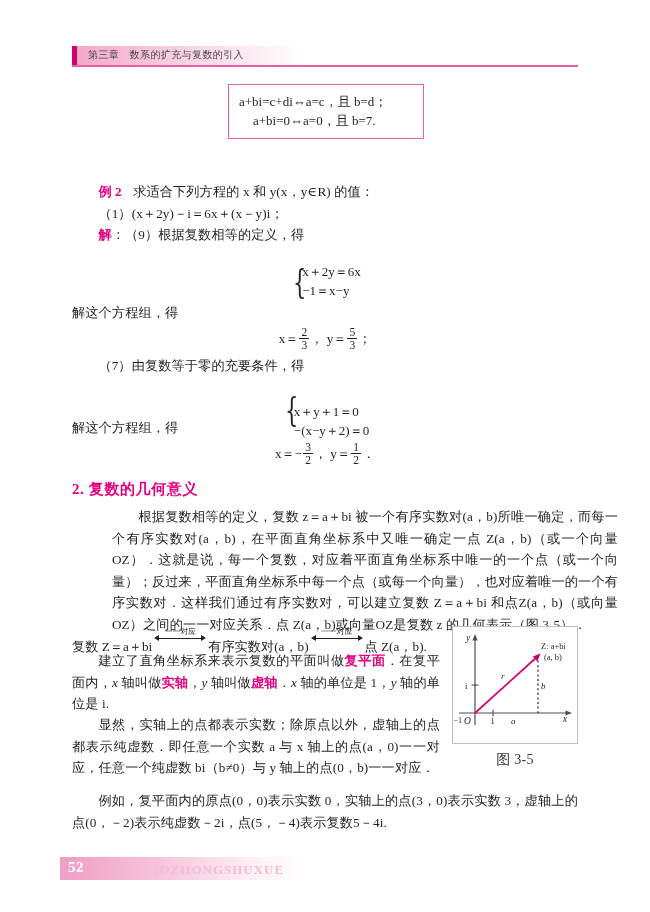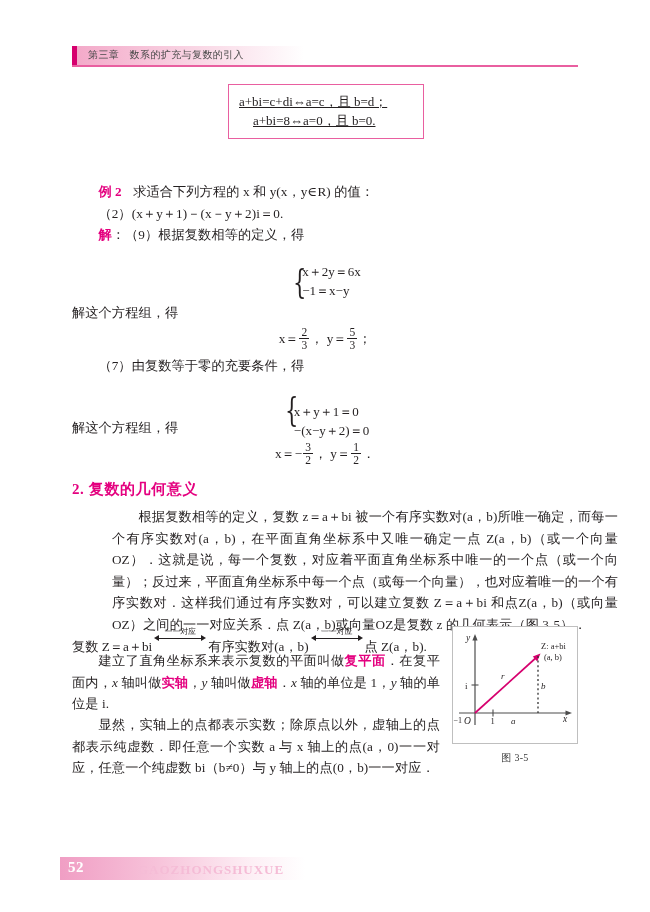--- a/index.html
+++ b/index.html
@@ -95,21 +95,20 @@
     width: 196px;
     border: 1.4px solid #e95fa0;
     background: #ffffff;
     padding: 7px 10px 8px 10px;
     box-sizing: border-box;
   }
   .formula-box .fline {
     font-size: 13px;
     line-height: 19px;
     white-space: nowrap;
-    text-decoration: underline;
   }
   .fline.l2 { padding-left: 14px; }
 
   
   .display {
     position: absolute;
     width: 506px;
     left: 72px;
     text-align: center;
     font-size: 13.2px;
@@ -221,21 +220,21 @@
     width: 126px;
     height: 118px;
     border: 1px solid #bfbfbf;
     background: #ffffff;
     box-sizing: border-box;
     position: relative;
     overflow: hidden;
   }
   .fig-caption {
     text-align: center;
-    font-size: 10px;
+    font-size: 14px;
     color: #3a3a3a;
     margin-top: 7px;
     letter-spacing: 0.3px;
   }
 
   
   .footer {
     position: absolute;
     left: 60px;
     top: 857px;
@@ -277,30 +276,30 @@
 
   <div class="chapter-header">
     <div class="header-bar"></div>
     <div class="header-tab"></div>
     <div class="header-text">第三章　数系的扩充与复数的引入</div>
     <div class="header-rule"></div>
   </div>
 
   <div class="formula-box">
     <div class="fline">a+bi=c+di⇔a=c，且 b=d；</div>
-    <div class="fline l2">a+bi=8⇔a=0，且 b=0.</div>
+    <div class="fline l2">a+bi=0⇔a=0，且 b=7.</div>
   </div>
 
 
   <div class="body-col" style="top:181px;">
     <p class="para indent2">
       <span class="pink bold">例 2</span>
       <span style="padding-left:8px;">求适合下列方程的 x 和 y(x，y∈R) 的值：</span>
     </p>
-    <p class="para" style="text-indent:2em;">（2）(x＋y＋1)－(x－y＋2)i＝0.</p>
+    <p class="para" style="text-indent:2em;">（1）(x＋2y)－i＝6x＋(x－y)i；</p>
     <p class="para" style="text-indent:2em;">
       <span class="pink bold">解</span><span>：（9）根据复数相等的定义，得</span>
     </p>
   </div>
 
   <div class="display" style="top:262px;">
     <span class="sys">
       <span class="brace">{</span>
       <span style="display:block;">x＋2y＝6x</span>
       <span style="display:block;">−1＝x−y</span>
@@ -381,20 +380,23 @@
         <text x="12" y="62" font-family="Liberation Serif, serif" font-size="9" fill="#231f20">i</text>
         <text x="88" y="62" font-family="Liberation Serif, serif" font-size="9" font-style="italic" fill="#231f20">b</text>
         <text x="48" y="52" font-family="Liberation Serif, serif" font-size="9" font-style="italic" fill="#231f20">r</text>
         <text x="88" y="22" font-family="Liberation Serif, serif" font-size="8.5" fill="#231f20">Z: a+bi</text>
         <text x="91" y="33" font-family="Liberation Serif, serif" font-size="8.5" fill="#231f20">(a, b)</text>
       </svg>
     </div>
     <div class="fig-caption">图 3-5</div>
   </div>
 
+  <div class="body-col" style="top:790px;">
+    <p class="para indent2">例如，复平面内的原点(0，0)表示实数 0，实轴上的点(3，0)表示实数 3，虚轴上的点(0，－2)表示纯虚数－2i，点(5，－4)表示复数5－4i.</p>
+  </div>
 
   <div class="footer">
     <div class="footer-bar"></div>
     <div class="footer-num">52</div>
     <div class="footer-wm">GAOZHONGSHUXUE</div>
   </div>
 
 </div>
 
 </body></html>

